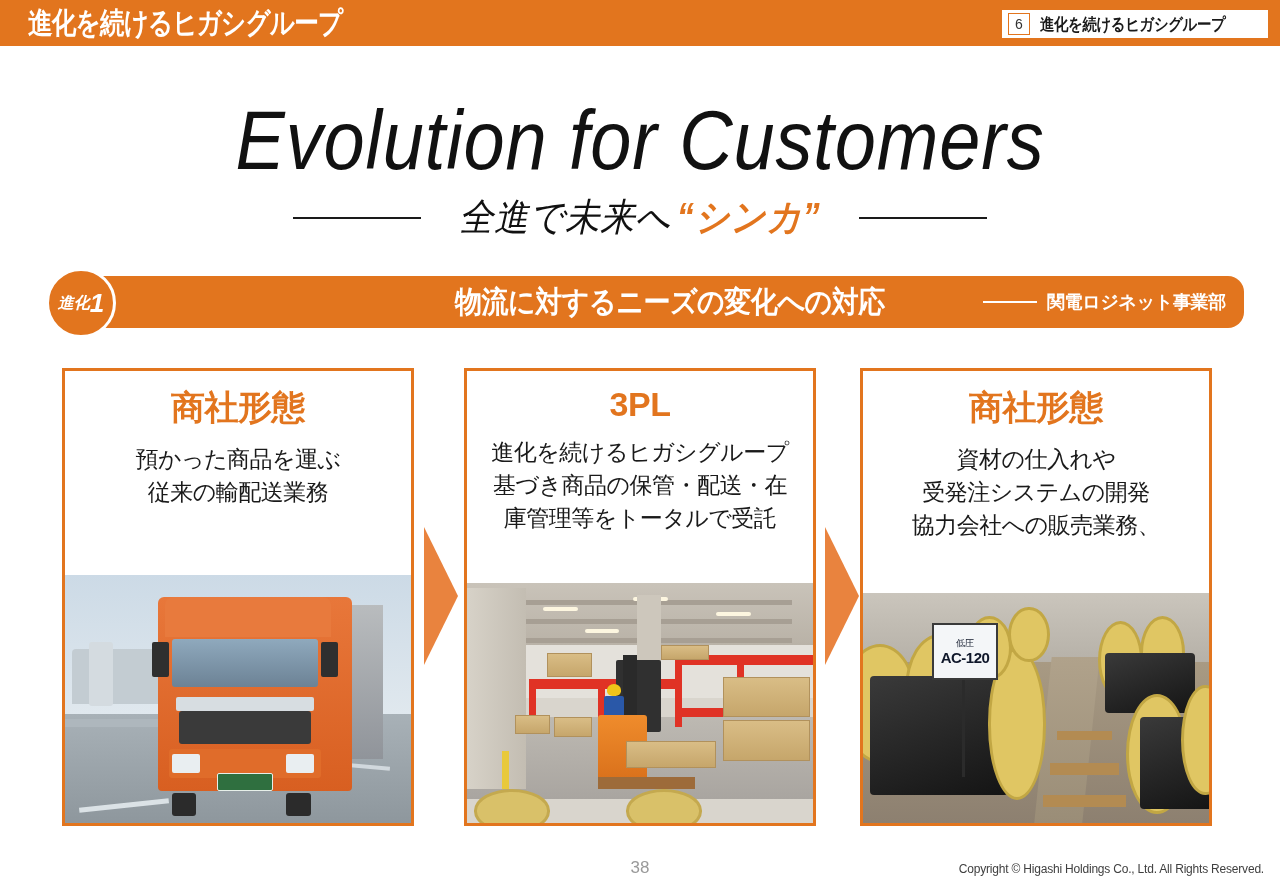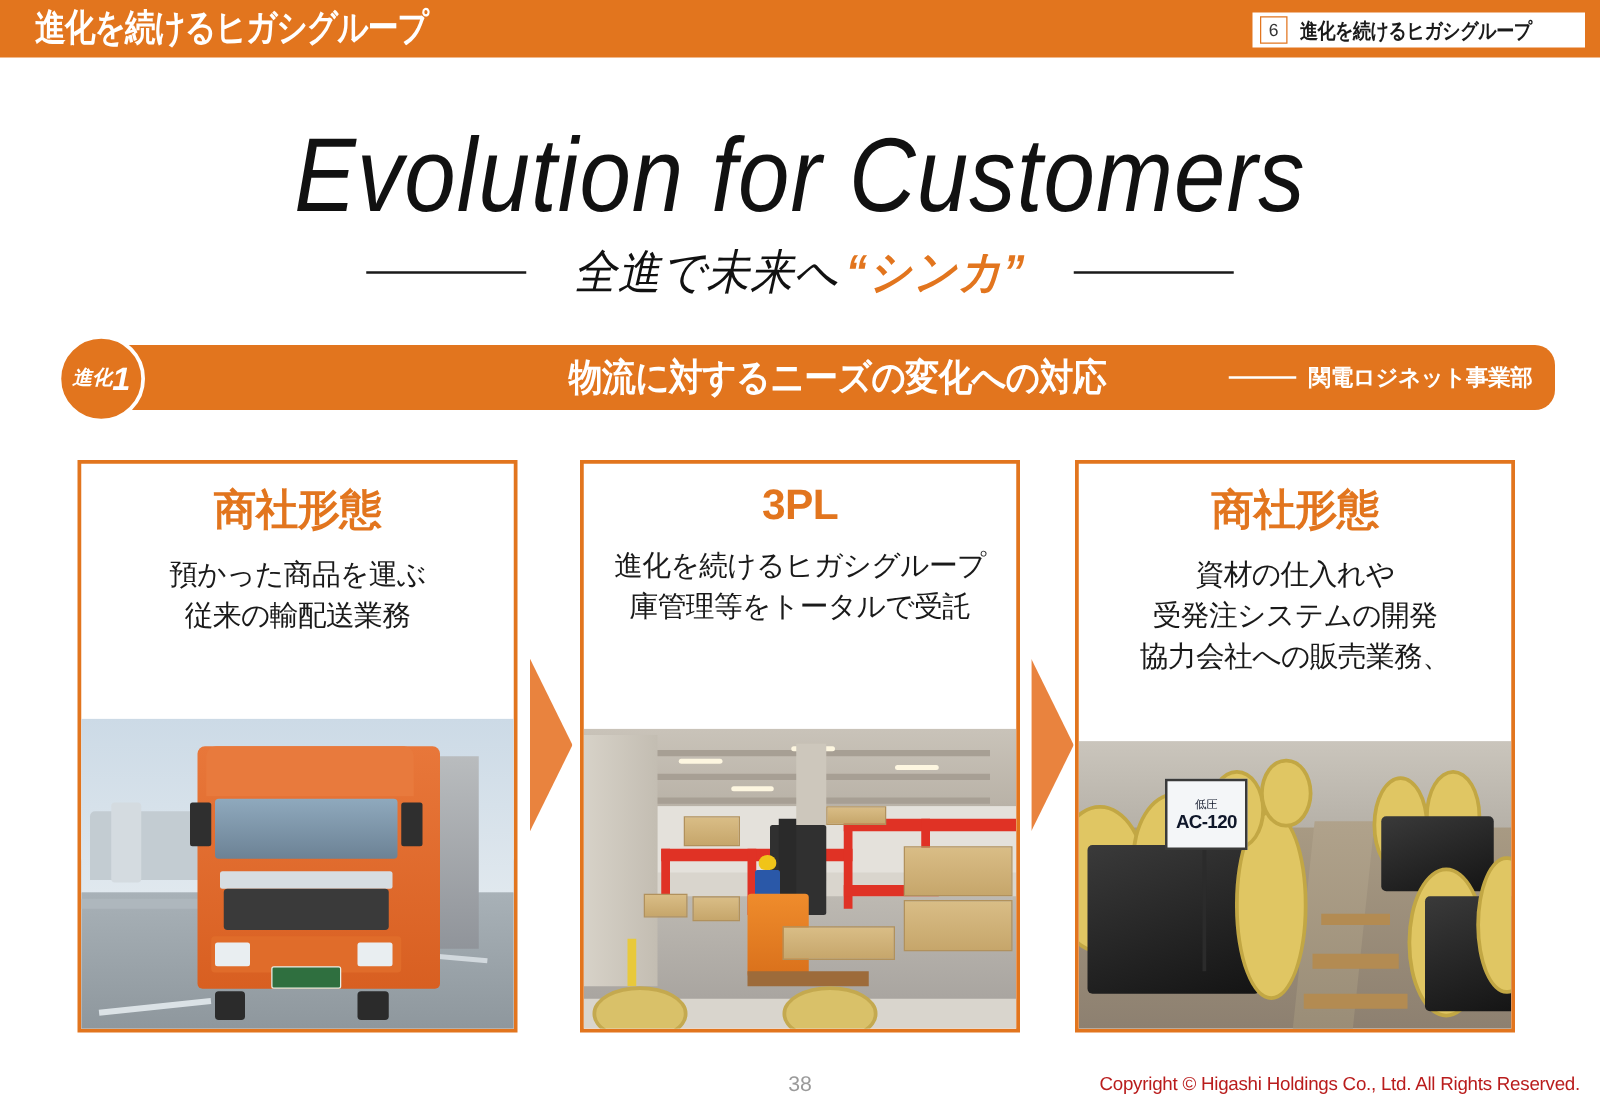--- a/index.html
+++ b/index.html
@@ -285,22 +285,22 @@
     position: absolute;
     left: 0; bottom: 8px;
     width: 1280px;
     text-align: center;
     font-size: 17px;
     color: #9a9a9a;
   }
   .copyright {
     position: absolute;
     right: 16px; bottom: 10px;
-    font-size: 15px;
-    color: #b91c1c;
+    font-size: 12px;
+    color: #404040;
     letter-spacing: -0.2px;
   }
 </style>
 </head>
 <body>
 
 <div id="slide">
 
   <div class="header-bar">
     <div class="header-title">進化を続けるヒガシグループ</div>
@@ -363,20 +363,21 @@
         <div class="ph-wheel l"></div>
         <div class="ph-wheel r"></div>
       </div>
     </div>
   </div>
 
   <div class="card" id="card-1">
     <div class="card-title">3PL</div>
     <div class="card-body">
       <span class="line">進化を続けるヒガシグループ</span>
+      <span class="line">基づき商品の保管・配送・在</span>
       <span class="line">庫管理等をトータルで受託</span>
     </div>
     <div class="card-photo">
       <div class="photo-wh">
         <div class="wh-ceiling"></div>
         <div class="wh-beam" style="top:7%"></div>
         <div class="wh-beam" style="top:15%"></div>
         <div class="wh-beam" style="top:23%"></div>
         <div class="wh-light" style="left:22%; top:10%"></div>
         <div class="wh-light" style="left:48%; top:6%"></div>

